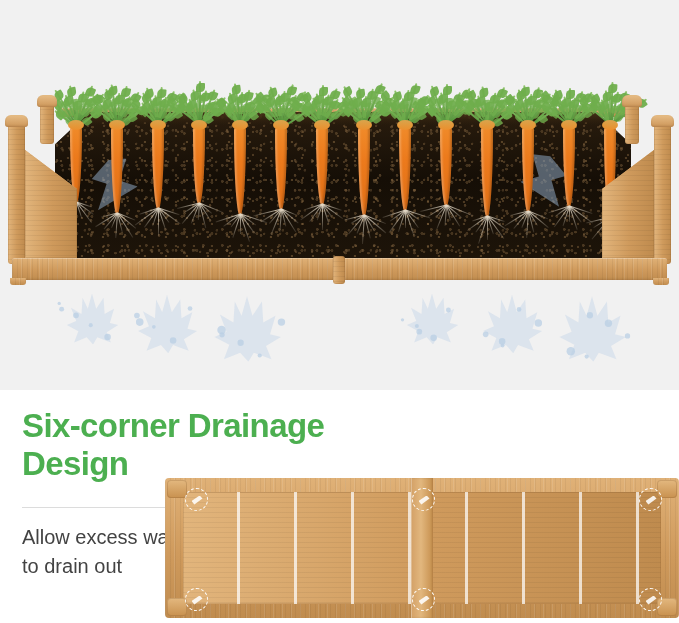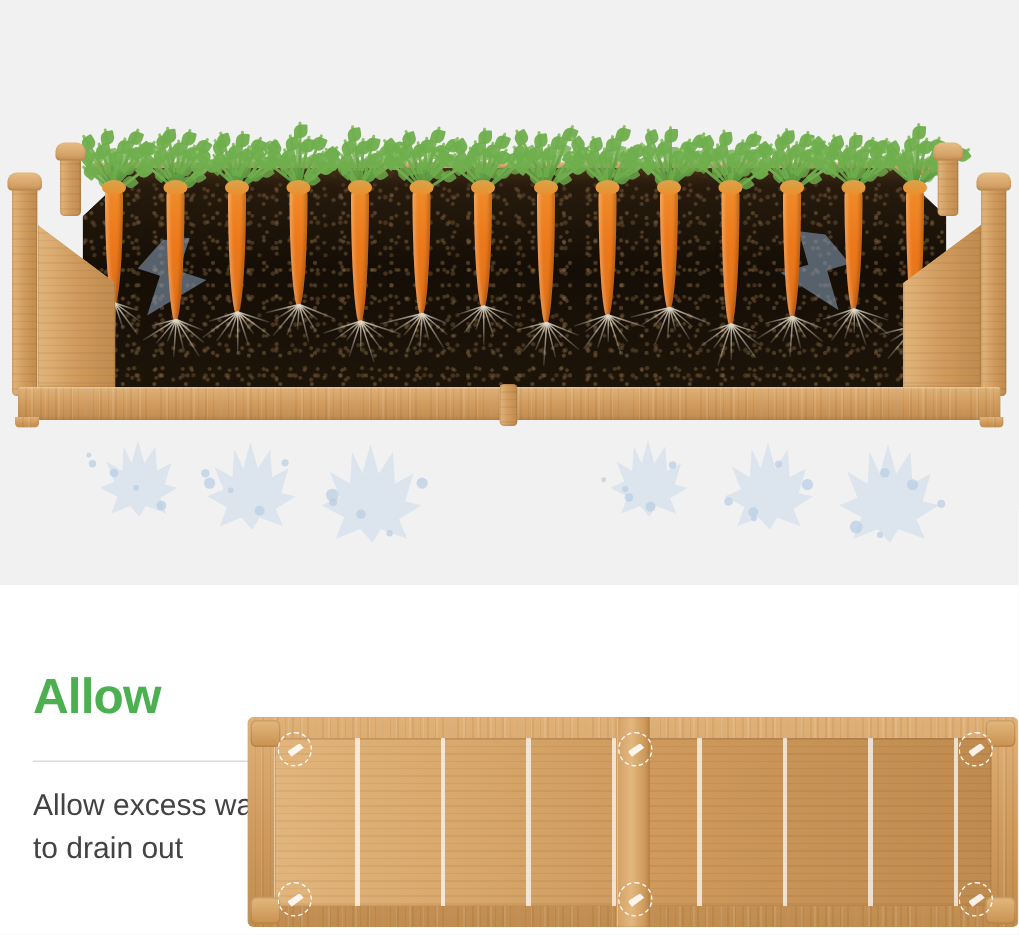--- a/index.html
+++ b/index.html
@@ -824,21 +824,21 @@
           <span class="drop" style="width: 5px; height: 5px; left: 63px; top: 35px;"></span>
           <span class="drop" style="width: 8px; height: 8px; left: 8px; top: 48px;"></span>
           <span class="drop" style="width: 6px; height: 6px; left: 27px; top: 15px;"></span>
         </div>
       </div>
   </section>
 
   <section class="panel-bottom">
 
     <div class="copy">
-      <h1 class="headline"><br><span>Allow</span></h1>
+      <h1 class="headline"><span>Six-corner Drainage</span><br><span>Design</span></h1>
     </div>
 
     <div class="divider"></div>
 
     <p class="subcopy">Allow excess water to drain out</p>
 
     <div class="base-stage">
       <div class="base-frame wood"></div>
       <div class="base-inner wood-v">
         <div class="planks"></div>

